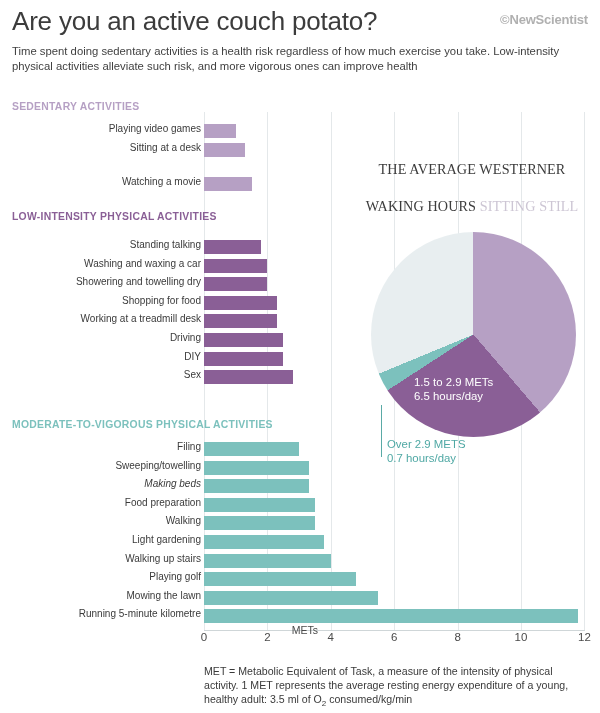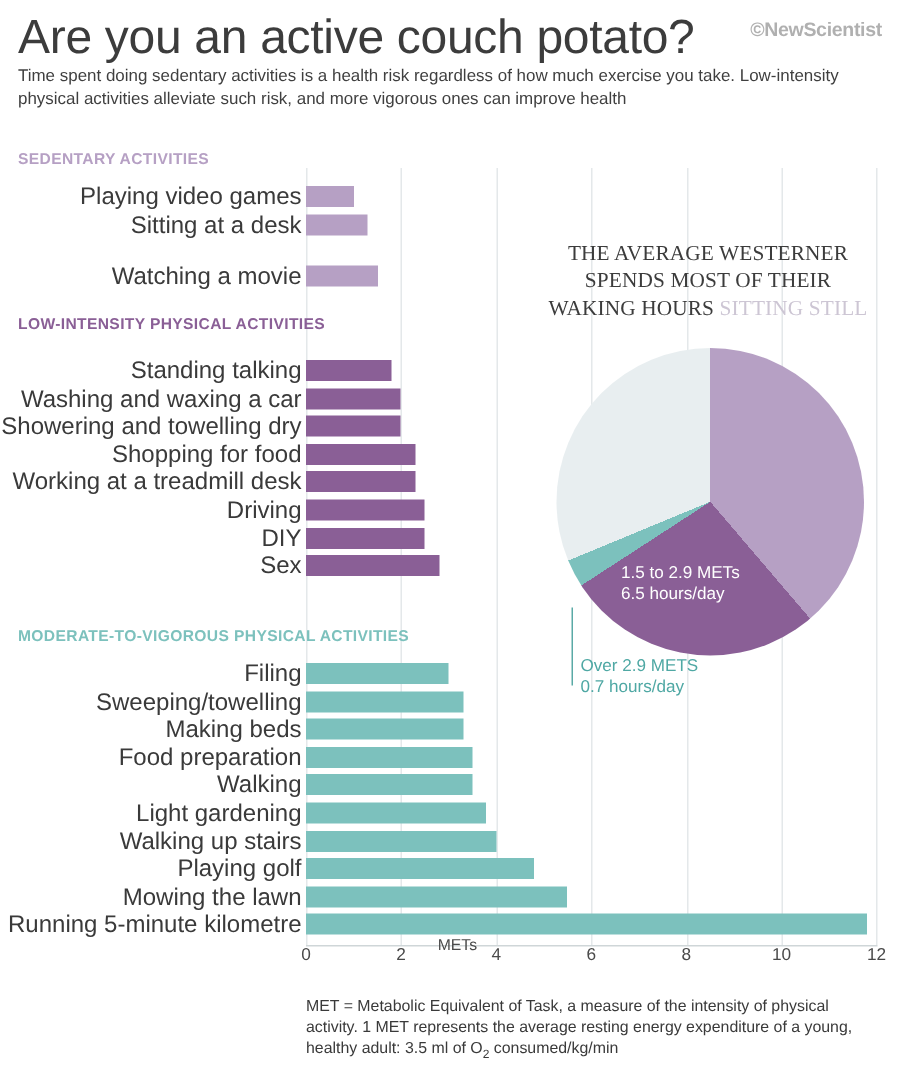--- a/index.html
+++ b/index.html
@@ -6,21 +6,21 @@
   body{
     width:600px;height:713px;background:#ffffff;
     font-family:"Liberation Sans",sans-serif;color:#3a3a3a;
     position:relative;overflow:hidden;
   }
   .root{position:relative;width:600px;height:713px;}
 
   
   .title{
     position:absolute;left:12px;top:6px;
-    font-size:32px;font-weight:400;color:#3c3c3c;letter-spacing:-0.2px;
+    font-size:26px;font-weight:400;color:#3c3c3c;letter-spacing:-0.2px;
   }
   .credit{
     position:absolute;right:12px;top:12px;
     font-size:13px;color:#b0b0b0;font-weight:600;letter-spacing:-0.2px;
   }
   .subtitle{
     position:absolute;left:12px;top:44px;width:576px;
     font-size:11.3px;line-height:14.6px;color:#3f3f3f;
   }
 
@@ -48,21 +48,21 @@
   
   .sechead{
     position:absolute;left:12px;font-size:10.4px;font-weight:700;
     letter-spacing:0.25px;
   }
 
   
   .barrow{position:absolute;left:0;width:600px;height:14px;}
   .barlabel{
     position:absolute;right:399px;top:-1px;
-    font-size:16px;color:#3a3a3a;white-space:nowrap;text-align:right;
+    font-size:10px;color:#3a3a3a;white-space:nowrap;text-align:right;
   }
   .bar{position:absolute;left:204px;top:0;height:14px;}
 
   
   .pietitle{
     position:absolute;left:352px;top:160px;width:240px;
     text-align:center;font-size:14.2px;line-height:18.4px;
     color:#3c3c3c;letter-spacing:0.1px;font-family:Liberation Serif, serif;
   }
   .pietitle .dim{color:#cdc6d4;}
@@ -154,21 +154,21 @@
         <div class="bar" title="Sex: 2.8 METs" style="width: 88.76px; background: rgb(138, 95, 150);"></div>
       </div>
       <div class="barrow" style="top: 442px;">
         <div class="barlabel">Filing</div>
         <div class="bar" title="Filing: 3 METs" style="width: 95.1px; background: rgb(124, 193, 189);"></div>
       </div>
       <div class="barrow" style="top: 460.6px;">
         <div class="barlabel">Sweeping/towelling</div>
         <div class="bar" title="Sweeping/vacuuming: 3.3 METs" style="width: 104.61px; background: rgb(124, 193, 189);"></div>
       </div>
-      <div class="barrow" style="top: 479.2px;">
+      <div class="barrow" style="top: 479.2px; font-style: italic;">
         <div class="barlabel">Making beds</div>
         <div class="bar" title="Making beds: 3.3 METs" style="width: 104.61px; background: rgb(124, 193, 189);"></div>
       </div>
       <div class="barrow" style="top: 497.8px;">
         <div class="barlabel">Food preparation</div>
         <div class="bar" title="Food preparation: 3.5 METs" style="width: 110.95px; background: rgb(124, 193, 189);"></div>
       </div>
       <div class="barrow" style="top: 516.4px;">
         <div class="barlabel">Walking</div>
         <div class="bar" title="Walking: 3.5 METs" style="width: 110.95px; background: rgb(124, 193, 189);"></div>
@@ -202,21 +202,21 @@
       <div class="tick" style="left: 330.8px;">4</div>
       <div class="tick" style="left: 394.2px;">6</div>
       <div class="tick" style="left: 457.6px;">8</div>
       <div class="tick" style="left: 521px;">10</div>
       <div class="tick" style="left: 584.4px;">12</div>
     </div>
   <div class="metslabel"><span>METs</span></div>
 
   <div class="pietitle">
     <span>THE AVERAGE WESTERNER</span><br>
-    <span>SPENDS MOST OF THEIR</span><br>
+    <br>
     <span>WAKING HOURS </span><span class="dim">SITTING STILL</span>
   </div>
 
   <div class="pie" id="pie" style="background: conic-gradient(rgb(182, 160, 196) 0deg, rgb(182, 160, 196) 139.5deg, rgb(138, 95, 150) 139.5deg, rgb(138, 95, 150) 237deg, rgb(124, 193, 189) 237deg, rgb(124, 193, 189) 247.5deg, rgb(232, 238, 240) 247.5deg, rgb(232, 238, 240) 360deg);"></div>
 
 
 
   <div class="pielbl white" style="left:414px;top:375px;">
     <span>1.5 to 2.9 METs</span><br>
     <span>6.5 hours/day</span>

